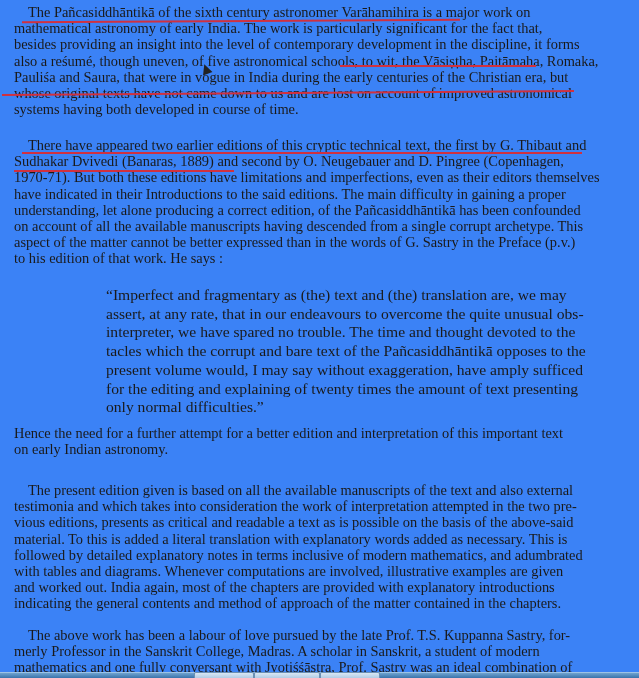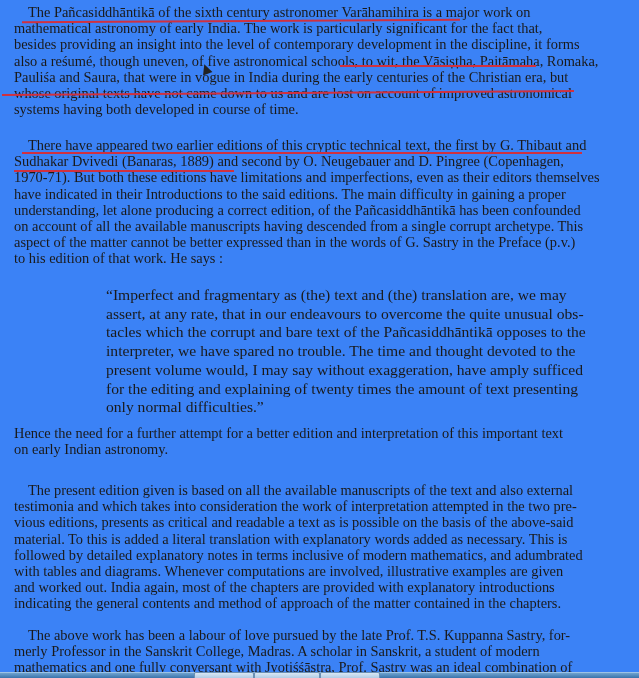--- a/index.html
+++ b/index.html
@@ -105,22 +105,22 @@
     <span class="line">have indicated in their Introductions to the said editions. The main difficulty in gaining a proper</span>
     <span class="line">understanding, let alone producing a correct edition, of the Pañcasiddhāntikā has been confounded</span>
     <span class="line">on account of all the available manuscripts having descended from a single corrupt archetype. This</span>
     <span class="line">aspect of the matter cannot be better expressed than in the words of G. Sastry in the Preface (p.v.)</span>
     <span class="line">to his edition of that work. He says :</span>
   </div>
 
   <div class="quote" style="top:286px;">
     <span class="line">“Imperfect and fragmentary as (the) text and (the) translation are, we may</span>
     <span class="line">assert, at any rate, that in our endeavours to overcome the quite unusual obs-</span>
+    <span class="line">interpreter, we have spared no trouble. The time and thought devoted to the</span>
     <span class="line">tacles which the corrupt and bare text of the Pañcasiddhāntikā opposes to the</span>
-    <span class="line">interpreter, we have spared no trouble. The time and thought devoted to the</span>
     <span class="line">present volume would, I may say without exaggeration, have amply sufficed</span>
     <span class="line">for the editing and explaining of twenty times the amount of text presenting</span>
     <span class="line">only normal difficulties.”</span>
   </div>
 
   <div class="para" style="top:425px;">
     <span class="line">Hence the need for a further attempt for a better edition and interpretation of this important text</span>
     <span class="line">on early Indian astronomy.</span>
   </div>
 

